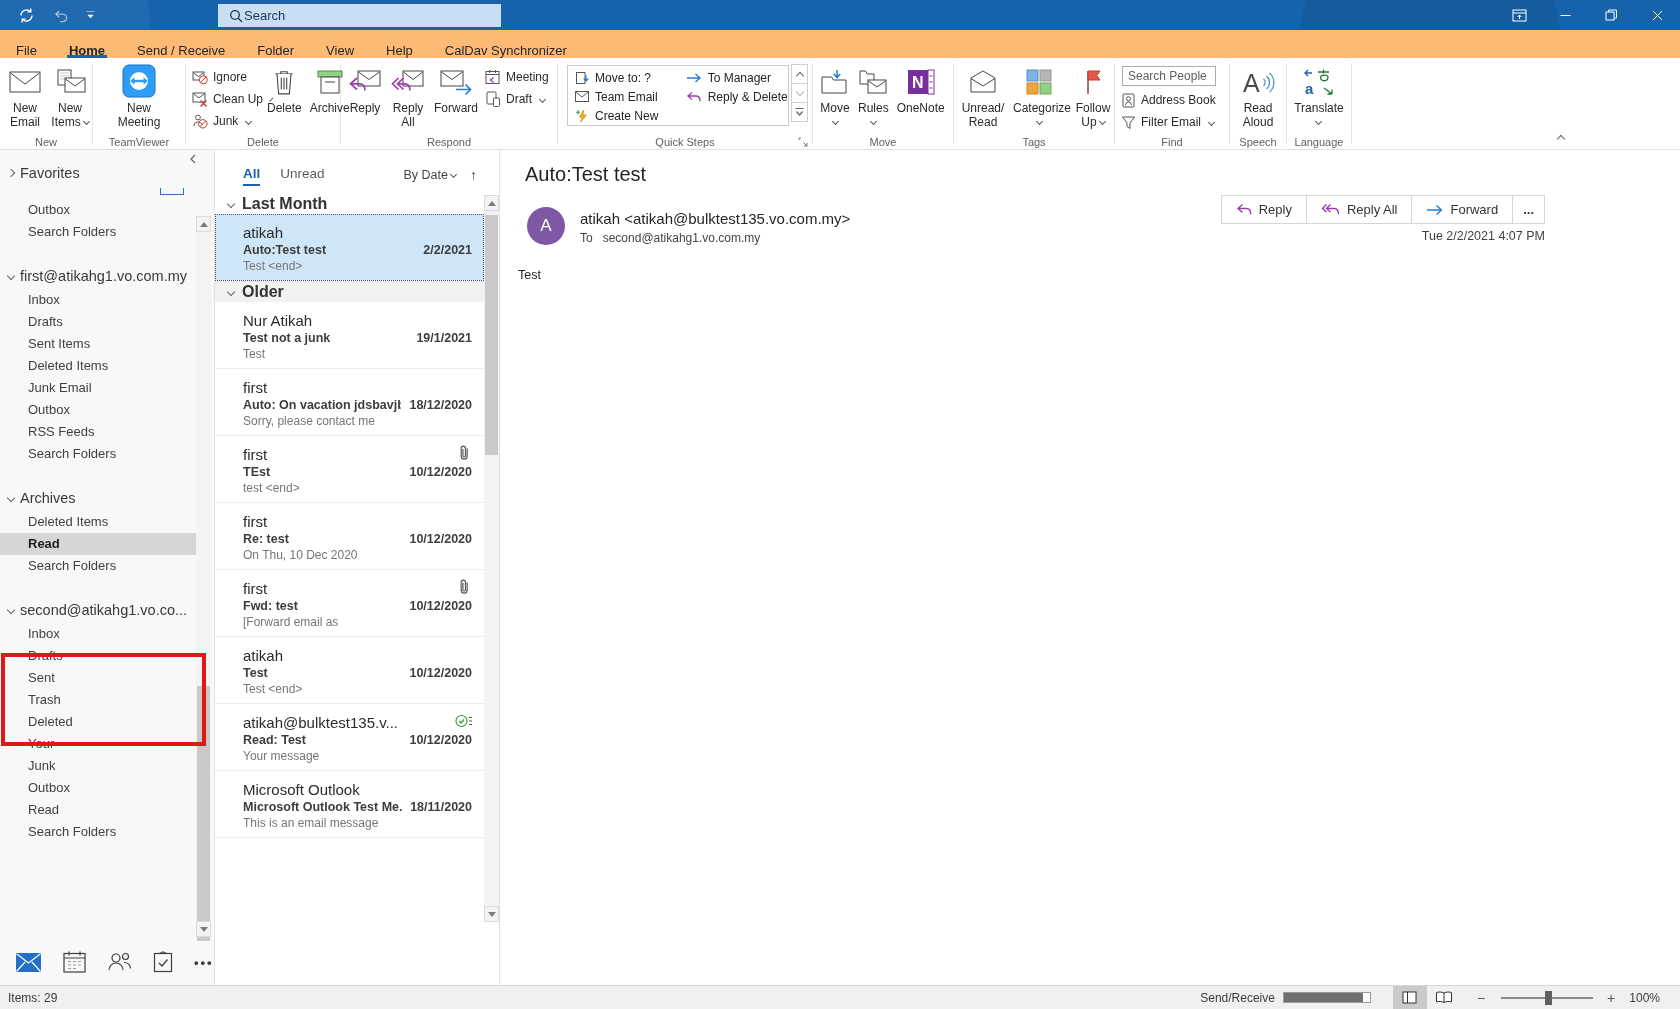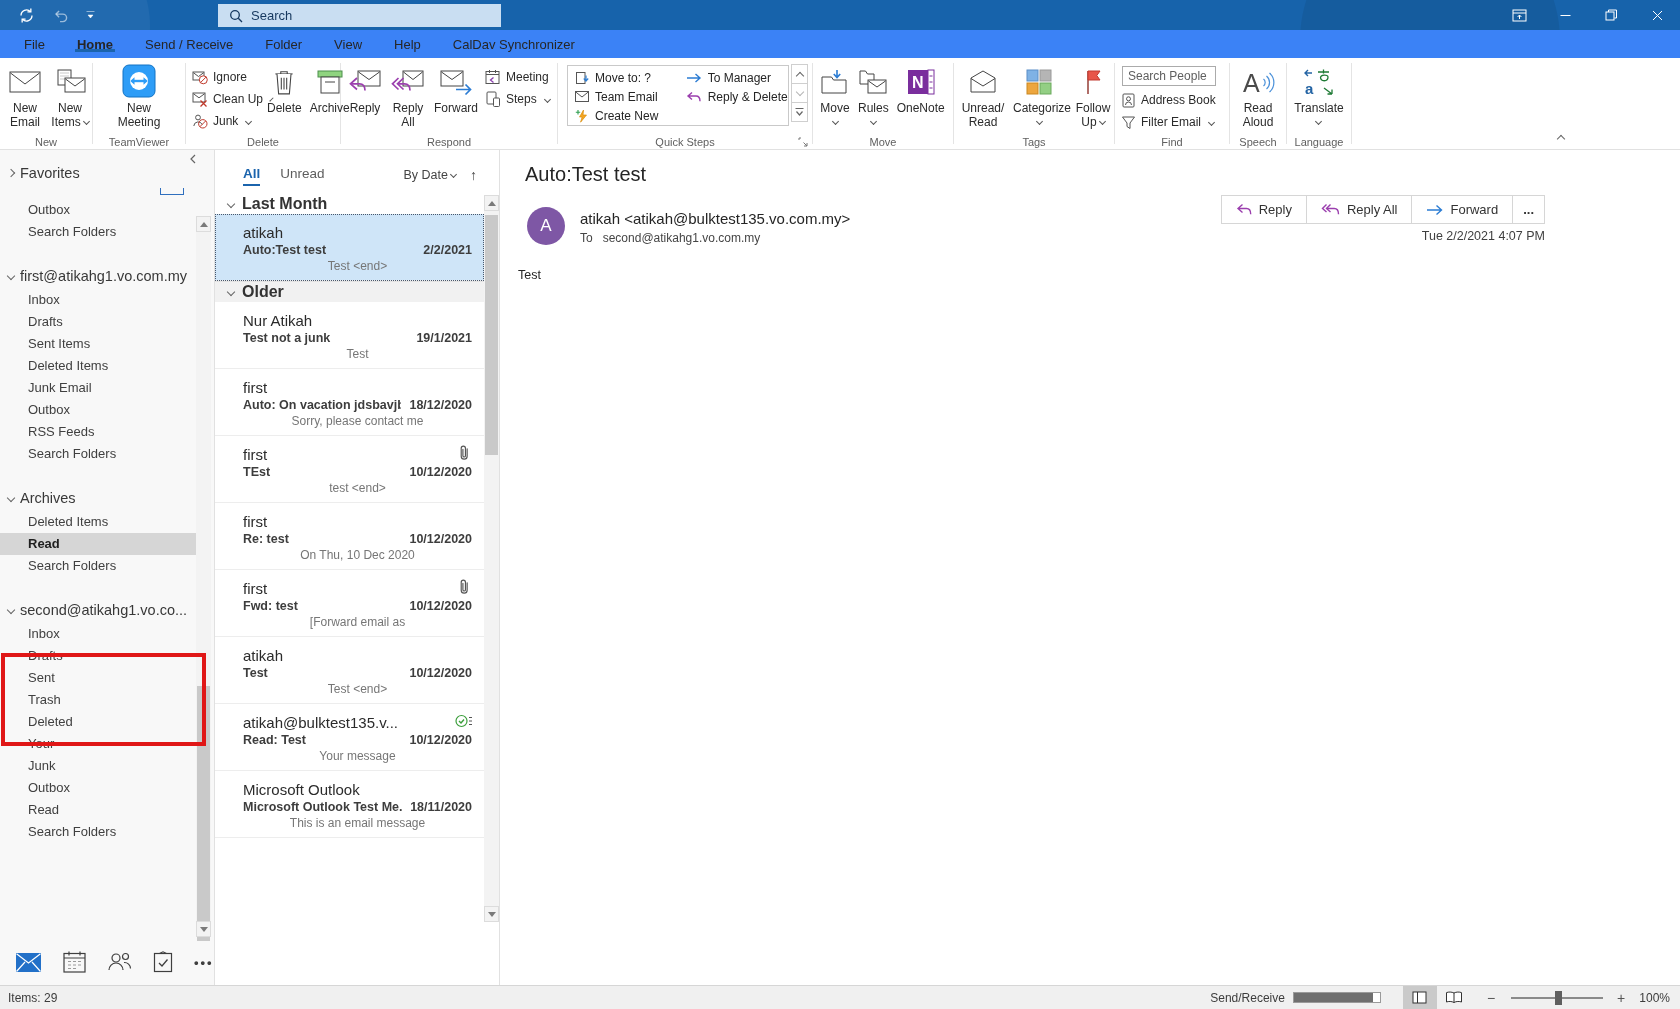--- a/index.html
+++ b/index.html
@@ -5,26 +5,26 @@
   * { margin:0; padding:0; box-sizing:border-box; }
   html,body { width:1680px; height:1009px; overflow:hidden; }
   body { font-family:"Liberation Sans", sans-serif; font-size:12px; color:#252525; background:#fff; position:relative; }
   svg { display:block; }
 
   
   #titlebar { position:absolute; top:0; left:0; right:0; height:30px; background:#1763ab; overflow:hidden; }
   #titlebar::before { content:""; position:absolute; left:-40px; top:-70px; width:190px; height:190px; border-radius:50%; background:rgba(255,255,255,0.05); }
   #titlebar::after  { content:""; position:absolute; right:120px; top:-90px; width:260px; height:260px; border-radius:50%; background:rgba(0,0,0,0.07); }
   .qat { position:absolute; left:18px; top:0; height:30px; display:flex; align-items:center; gap:17px; z-index:2; }
-  #tb-search { position:absolute; left:218px; top:4px; width:283px; height:23px; background:#c9def2; display:flex; align-items:center; gap:8px; padding-left:11px; color:#16385f; font-size:13px; z-index:2; }
+  #tb-search { position:absolute; left:218px; top:4px; width:283px; height:23px; background:#c9def2; display:flex; align-items:center; gap:1px; padding-left:11px; color:#16385f; font-size:13px; z-index:2; }
   .win-controls { position:absolute; right:0; top:0; height:30px; display:flex; z-index:2; }
   .win-btn { width:46px; height:30px; display:flex; align-items:center; justify-content:center; }
 
   
-  #tabrow { position:absolute; top:30px; left:0; right:0; height:28px; background:#3b82f6; display:flex; align-items:center; padding-left:8px; }
+  #tabrow { position:absolute; top:30px; left:0; right:0; height:28px; background:#fdba74; display:flex; align-items:flex-end; }
   .tab { padding:0 16px; display:flex; align-items:center; font-size:13px; color:#262626; position:relative; cursor:default; }
   .tab.active { font-weight:700; }
   .tab.active::after { content:""; position:absolute; left:14px; right:14px; bottom:0; height:3px; background:#1b64ad; }
 
   
   #ribbon { position:absolute; top:58px; left:0; right:0; height:92px; background:#fff; border-bottom:1px solid #e1e1e1; display:flex; align-items:stretch; }
   .rdiv { width:1px; background:#e4e4e4; margin:5px 0; }
   .rgroup { position:relative; padding:2px 3px 15px; display:flex; align-items:flex-start; }
   .glabel { position:absolute; bottom:1px; left:0; right:0; text-align:center; font-size:11px; color:#5f5f5f; white-space:nowrap; }
   .rbtn { display:flex; flex-direction:column; align-items:center; gap:3px; padding:5px 4px 0; font-size:12px; color:#2b2b2b; text-align:center; line-height:1.15; }
@@ -77,40 +77,40 @@
   #ml-sort-dir { margin-left:14px; color:#444; font-size:14px; }
   #ml-items { position:absolute; top:43px; left:0; right:15px; }
   .ml-group { height:21px; display:flex; align-items:center; gap:8px; padding-left:13px; font-size:16px; font-weight:700; color:#333; background:#fff; }
   .ml-group.shaded { background:#f1f1f1; border-top:1px solid #e3e3e3; }
   .email { position:relative; height:67px; padding:9px 12px 0 28px; border-bottom:1px solid #ededed; background:#fff; }
   .email.sel { background:#cfe5f8; outline:1px dotted #48576b; outline-offset:-1px; }
   .e-sender { font-size:15px; color:#2b2b2b; line-height:19px; white-space:nowrap; overflow:hidden; }
   .e-line { display:flex; align-items:baseline; line-height:17px; }
   .e-subj { flex:1; font-size:12.5px; font-weight:600; color:#3d3d3d; white-space:nowrap; overflow:hidden; margin-right:8px; }
   .e-date { font-size:12.5px; font-weight:600; color:#3d3d3d; }
-  .e-prev { font-size:12px; color:#767676; line-height:15px; white-space:nowrap; overflow:hidden;text-align:center; }
+  .e-prev { font-size:12px; color:#767676; line-height:15px; white-space:nowrap; overflow:hidden; }
   .e-att { position:absolute; right:13px; top:8px; }
   .e-rcpt { position:absolute; right:11px; top:10px; }
 
   
   #reading { position:absolute; top:0; bottom:0; left:500px; right:0; background:#fff; }
   #rp-subject { position:absolute; left:25px; top:13px; font-size:20px; color:#252525; }
   #rp-actions { position:absolute; right:135px; top:45px; display:flex; }
   .rp-btn { height:29px; border:1px solid #d6d6d6; background:#fff; display:flex; align-items:center; gap:7px; padding:0 14px; font-size:13px; color:#333; margin-left:-1px; }
   #rp-date { position:absolute; right:135px; top:79px; font-size:12.5px; color:#3f3f3f; }
   #rp-avatar { position:absolute; left:27px; top:57px; width:38px; height:38px; border-radius:50%; background:#7e57a5; color:#fff; display:flex; align-items:center; justify-content:center; font-size:17px; }
   #rp-sender { position:absolute; left:80px; top:60px; font-size:15px; color:#252525; }
   #rp-toline { position:absolute; left:80px; top:81px; font-size:12px; color:#454545; }
   #rp-toline .tolbl { margin-right:10px; }
   #rp-body { position:absolute; left:18px; top:118px; font-size:12.5px; color:#252525; }
 
   
   #statusbar { position:absolute; left:0; right:0; bottom:0; height:24px; background:#f0f0f0; border-top:1px solid #d6d6d6; display:flex; align-items:center; font-size:12px; color:#3c3c3c; }
   #sb-items { padding-left:8px; }
-  #sb-right { margin-left:auto; display:flex; align-items:center; padding-right:10px; }
+  #sb-right { margin-left:auto; display:flex; align-items:center; padding-right:20px; }
   #sr-label { margin-right:8px; }
   #sr-progress { width:88px; height:11px; border:1px solid #9a9a9a; background:#fff; margin-right:22px; position:relative; }
   #sr-progress .fill { position:absolute; left:0; top:0; bottom:0; width:92%; background:#6f6f6f; }
   .view-btn { width:34px; height:23px; display:flex; align-items:center; justify-content:center; }
   .view-btn.sel { background:#cacaca; }
   #zoom-minus { margin:0 8px 0 16px; font-size:14px; color:#555; }
   #zoom-track { width:92px; height:2px; background:#8a8a8a; position:relative; margin:0 8px; }
   #zoom-thumb { position:absolute; left:48%; top:-6px; width:7px; height:14px; background:#5f5f5f; }
   #zoom-plus { margin:0 14px 0 6px; font-size:14px; color:#555; }
 </style>
@@ -334,21 +334,21 @@
         </span>
         <span>Meeting</span>
       </div>
       <div class="rsm">
         <span>
           <svg width="16" height="16" viewBox="0 0 16 16">
               <rect x="2" y="1" width="9" height="12" rx="1" fill="#fff" stroke="#555"></rect>
               <rect x="8.5" y="7" width="6" height="8.5" rx="1" fill="#fff" stroke="#555"></rect>
             </svg>
         </span>
-        <span>Steps</span>
+        <span>Draft</span>
           <span class="chev-d"></span>
       </div>
     </div>
     <div class="glabel">Respond</div>
   </div>
   <div class="rdiv"></div>
 
   <div class="rgroup" style="width:254px">
     <div class="qs-box">
       <div class="qs-item">

